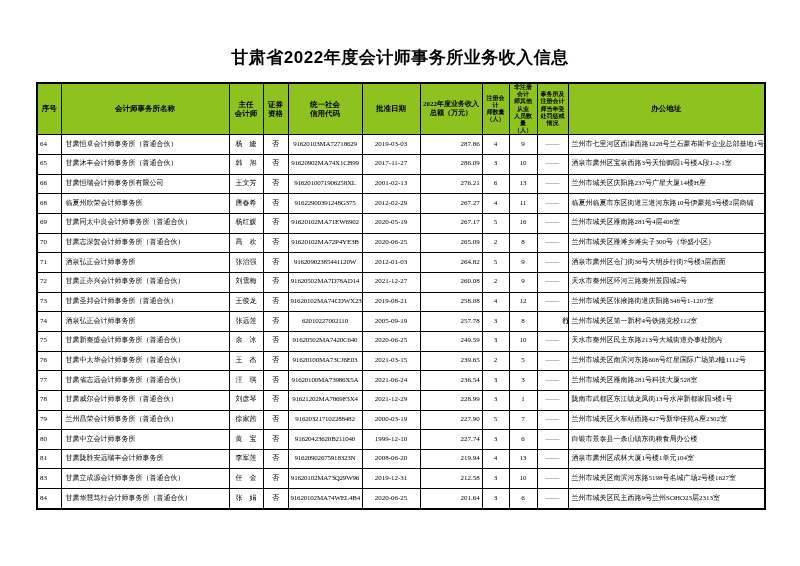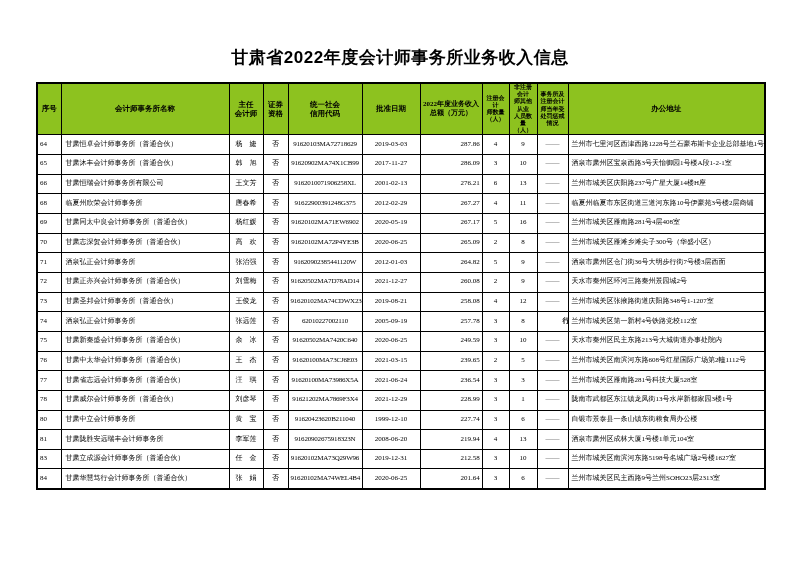--- a/index.html
+++ b/index.html
@@ -273,20 +273,33 @@
     <td class="c-sec">否</td>
     <td class="c-code">91621202MA7869F3X4</td>
     <td class="c-date">2021-12-29</td>
     <td class="c-rev">228.99</td>
     <td class="c-cnt">3</td>
     <td class="c-cnt">1</td>
     <td class="c-pen">——</td>
     <td class="c-addr">陇南市武都区东江镇龙凤街13号水岸新都家园3楼1号</td>
   </tr>
       <tr>
+    <td class="c-seq">79</td>
+    <td class="c-name">兰州昌荣会计师事务所（普通合伙）</td>
+    <td class="c-dir">徐家茜</td>
+    <td class="c-sec">否</td>
+    <td class="c-code">916203217102288482</td>
+    <td class="c-date">2000-03-19</td>
+    <td class="c-rev">227.90</td>
+    <td class="c-cnt">5</td>
+    <td class="c-cnt">7</td>
+    <td class="c-pen">——</td>
+    <td class="c-addr">兰州市城关区火车站西路427号新华佳苑A座2302室</td>
+  </tr>
+      <tr>
     <td class="c-seq">80</td>
     <td class="c-name">甘肃中立会计师事务所</td>
     <td class="c-dir">黄　宝</td>
     <td class="c-sec">否</td>
     <td class="c-code">91620423620B211040</td>
     <td class="c-date">1999-12-10</td>
     <td class="c-rev">227.74</td>
     <td class="c-cnt">3</td>
     <td class="c-cnt">6</td>
     <td class="c-pen">——</td>

